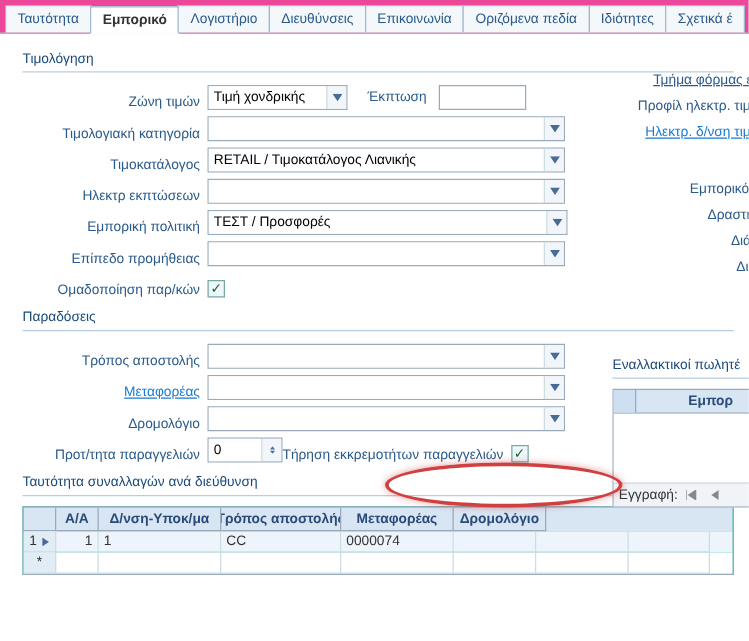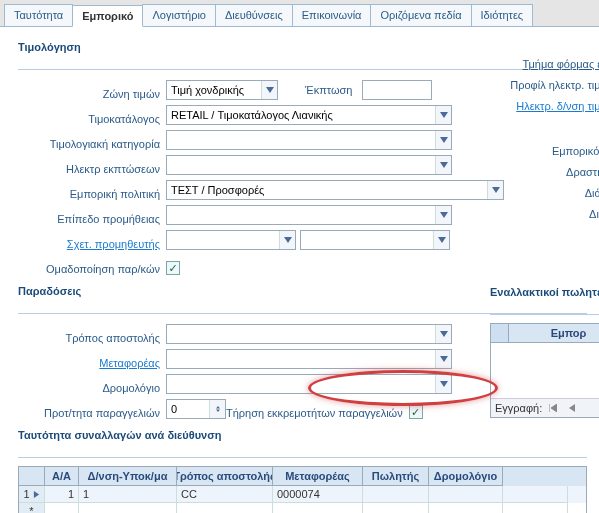--- a/index.html
+++ b/index.html
@@ -9,21 +9,21 @@
     background: #fff;
     color: #333;
     width: 599px;
     height: 513px;
     overflow: hidden;
     position: relative;
   }
   .tabs {
     display: flex;
     border-bottom: 1px solid #a0b8d0;
-    background: #e5e5e5;
+    background: #ec4899;
     padding: 4px 4px 0 4px;
     gap: 0;
   }
   .tab {
     padding: 4px 9px;
     border: 1px solid #a0b8d0;
     border-bottom: none;
     margin-right: -1px;
     background: #f4f8fb;
     color: #2a5a8a;
@@ -33,24 +33,24 @@
   .tab.active {
     background: #fff;
     font-weight: bold;
     color: #333;
     position: relative;
     top: 1px;
     border-bottom: 1px solid #fff;
   }
   .content { padding: 8px 12px 8px 18px; }
   .section-title {
-    font-weight: bold;
+    font-weight: normal;
     color: #1a4a7a;
     border-bottom: 1px solid #b8cde0;
-    padding-bottom: 16px;
+    padding-bottom: 4px;
     margin-top: 6px;
     margin-bottom: 8px;
   }
   .form-row {
     display: flex;
     align-items: flex-end;
     margin-bottom: 3px;
     min-height: 22px;
   }
   .form-label {
@@ -229,35 +229,36 @@
   .w-pol    { width: 66px; }
   .w-dro    { width: 74px; }
   .w-oro    { width: 65px; }
   .combo-row1 {
     display: flex;
     gap: 6px;
     align-items: center;
   }
   .inline-label {
     color: #2a5a8a;
-    margin-left: 21px;
+    margin-left: 10px;
     margin-right: 4px;
   }
 </style>
 </head>
 <body>
 
 <div class="tabs">
   <div class="tab">Ταυτότητα</div>
   <div class="tab active">Εμπορικό</div>
   <div class="tab">Λογιστήριο</div>
   <div class="tab">Διευθύνσεις</div>
   <div class="tab">Επικοινωνία</div>
   <div class="tab">Οριζόμενα πεδία</div>
   <div class="tab">Ιδιότητες</div>
+  <div class="tab">Σχετικά έ</div>
 </div>
 
 <div class="content">
 
   <div class="section-title">Τιμολόγηση</div>
 
   <div class="form-row">
     <div class="form-label">Ζώνη τιμών</div>
     <div class="combo-row1">
       <div class="combobox" style="width:112px">
@@ -267,58 +268,58 @@
               <path d="M0 0 L8 0 L4 6 Z" fill="#4a6a9a"></path>
             </svg>
           </div>
       </div>
       <span class="inline-label">Έκπτωση</span>
       <input class="textbox" style="width: 70px;" value="">
     </div>
   </div>
 
   <div class="form-row">
+    <div class="form-label">Τιμολογιακή κατηγορία</div>
+    <div class="combobox" style="width:286px">
+      <input value="" style="">
+      <div class="arrow">
+          <svg viewBox="0 0 8 6">
+            <path d="M0 0 L8 0 L4 6 Z" fill="#4a6a9a"></path>
+          </svg>
+        </div>
+    </div>
+  </div>
+
+  <div class="form-row">
     <div class="form-label">Τιμοκατάλογος</div>
     <div class="combobox" style="width:286px">
       <input value="RETAIL / Τιμοκατάλογος Λιανικής" style="">
       <div class="arrow">
           <svg viewBox="0 0 8 6">
             <path d="M0 0 L8 0 L4 6 Z" fill="#4a6a9a"></path>
           </svg>
         </div>
     </div>
   </div>
 
   <div class="form-row">
-    <div class="form-label">Τιμολογιακή κατηγορία</div>
-    <div class="combobox" style="width:286px">
-      <input value="" style="">
-      <div class="arrow">
-          <svg viewBox="0 0 8 6">
-            <path d="M0 0 L8 0 L4 6 Z" fill="#4a6a9a"></path>
-          </svg>
-        </div>
-    </div>
-  </div>
-
-  <div class="form-row">
     <div class="form-label">Ηλεκτρ εκπτώσεων</div>
     <div class="combobox" style="width:286px">
       <input value="" style="">
       <div class="arrow">
           <svg viewBox="0 0 8 6">
             <path d="M0 0 L8 0 L4 6 Z" fill="#4a6a9a"></path>
           </svg>
         </div>
     </div>
   </div>
 
   <div class="form-row">
     <div class="form-label">Εμπορική πολιτική</div>
-    <div class="combobox" style="width:338px">
+    <div class="combobox" style="width:288px">
       <input value="ΤΕΣΤ / Προσφορές" style="">
       <div class="arrow">
           <svg viewBox="0 0 8 6">
             <path d="M0 0 L8 0 L4 6 Z" fill="#4a6a9a"></path>
           </svg>
         </div>
     </div>
   </div>
 
   <div class="form-row">
@@ -326,40 +327,20 @@
     <div class="combobox" style="width:286px">
       <input value="" style="">
       <div class="arrow">
           <svg viewBox="0 0 8 6">
             <path d="M0 0 L8 0 L4 6 Z" fill="#4a6a9a"></path>
           </svg>
         </div>
     </div>
   </div>
 
-  <div class="form-row">
-    <div class="form-label link">Σχετ. προμηθευτής</div>
-    <div class="combobox" style="width:130px">
-      <input value="" style="">
-      <div class="arrow">
-          <svg viewBox="0 0 8 6">
-            <path d="M0 0 L8 0 L4 6 Z" fill="#4a6a9a"></path>
-          </svg>
-        </div>
-    </div>
-    <div style="width:4px"></div>
-    <div class="combobox" style="width:150px">
-      <input value="" style="">
-      <div class="arrow">
-          <svg viewBox="0 0 8 6">
-            <path d="M0 0 L8 0 L4 6 Z" fill="#4a6a9a"></path>
-          </svg>
-        </div>
-    </div>
-  </div>
 
   <div class="form-row">
     <div class="form-label">Ομαδοποίηση παρ/κών</div>
     <span class="chk checked"></span>
   </div>
 
   <div class="section-title" style="margin-top:10px">Παραδόσεις</div>
 
   <div class="form-row">
     <div class="form-label">Τρόπος αποστολής</div>
@@ -414,21 +395,20 @@
 
   <div class="section-title grid-section">Ταυτότητα συναλλαγών ανά διεύθυνση</div>
 
   <div class="grid">
     <div class="grid-head">
       <div class="gh w-handle"></div>
       <div class="gh w-idx">Α/Α</div>
       <div class="gh w-dn">Δ/νση-Υποκ/μα</div>
       <div class="gh w-tr">Τρόπος αποστολής</div>
       <div class="gh w-met">Μεταφορέας</div>
-      <div class="gh w-pol">Πωλητής</div>
       <div class="gh w-dro">Δρομολόγιο</div>
     </div>
     <div class="grid-body">
       <div class="gr">
         <div class="gc row-handle w-handle">1&nbsp;<svg viewBox="0 0 6 8">
               <path d="M0 0 L6 4 L0 8 Z" fill="#4a6a9a"></path>
             </svg></div>
         <div class="gc w-idx" style="justify-content:flex-end">1</div>
         <div class="gc w-dn">1</div>
         <div class="gc w-tr">CC</div>

